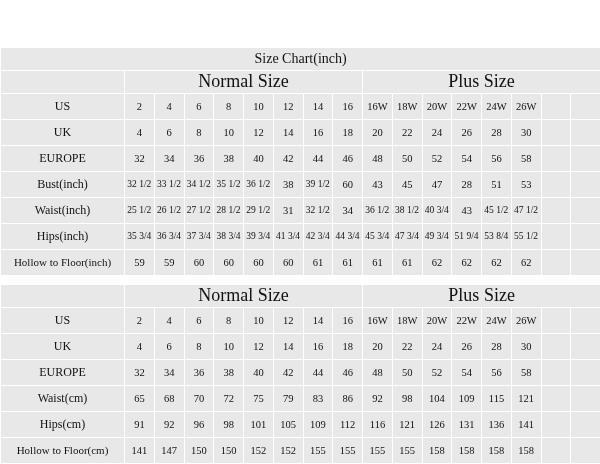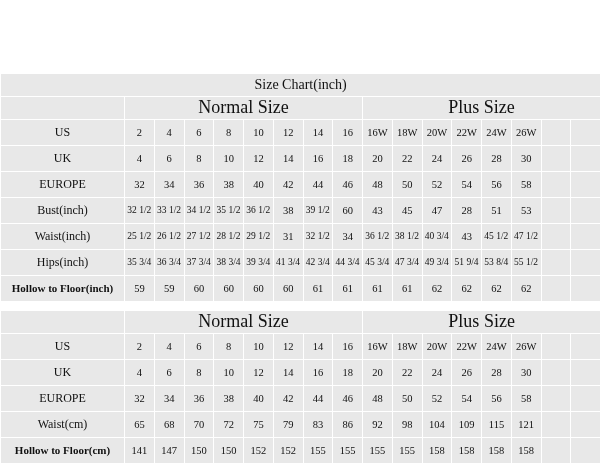--- a/index.html
+++ b/index.html
@@ -53,21 +53,21 @@
   }
   .group-cell {
     font-size: 18px;
     height: 22px;
   }
   .rowlabel {
     font-size: 12px;
     height: 25px;
     white-space: nowrap;
   }
-  .rowlabel.small { font-size: 11px; font-weight: bold; }
+  .rowlabel.small { font-size: 11px; }
   .cell {
     font-size: 10.5px;
     height: 25px;
     white-space: nowrap;
   }
   .cell.tiny { font-size: 9.5px; }
   .blank {
     background: #e8e8e8;
   }
   
@@ -355,20 +355,39 @@
           <td class="cell">92</td>
           <td class="cell">98</td>
           <td class="cell">104</td>
           <td class="cell">109</td>
           <td class="cell">115</td>
           <td class="cell">121</td>
           <td class="blank"></td>
           <td class="blank"></td>
         </tr>
 
+        <tr>
+          <td class="rowlabel">Hips(cm)</td>
+          <td class="cell">91</td>
+          <td class="cell">92</td>
+          <td class="cell">96</td>
+          <td class="cell">98</td>
+          <td class="cell">101</td>
+          <td class="cell">105</td>
+          <td class="cell">109</td>
+          <td class="cell">112</td>
+          <td class="cell">116</td>
+          <td class="cell">121</td>
+          <td class="cell">126</td>
+          <td class="cell">131</td>
+          <td class="cell">136</td>
+          <td class="cell">141</td>
+          <td class="blank"></td>
+          <td class="blank"></td>
+        </tr>
 
         <tr>
           <td class="rowlabel small">Hollow to Floor(cm)</td>
           <td class="cell">141</td>
           <td class="cell">147</td>
           <td class="cell">150</td>
           <td class="cell">150</td>
           <td class="cell">152</td>
           <td class="cell">152</td>
           <td class="cell">155</td>

